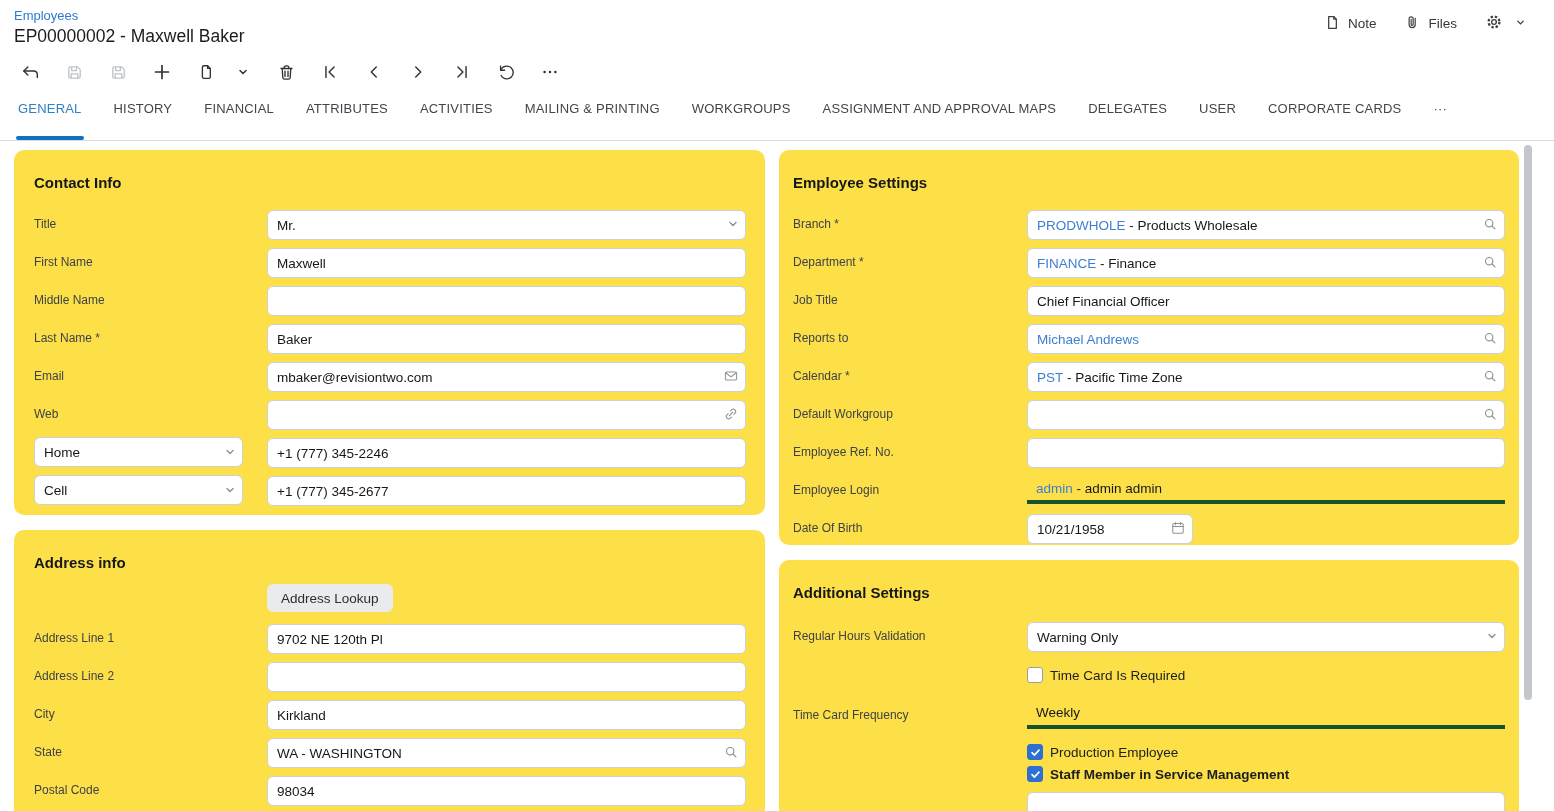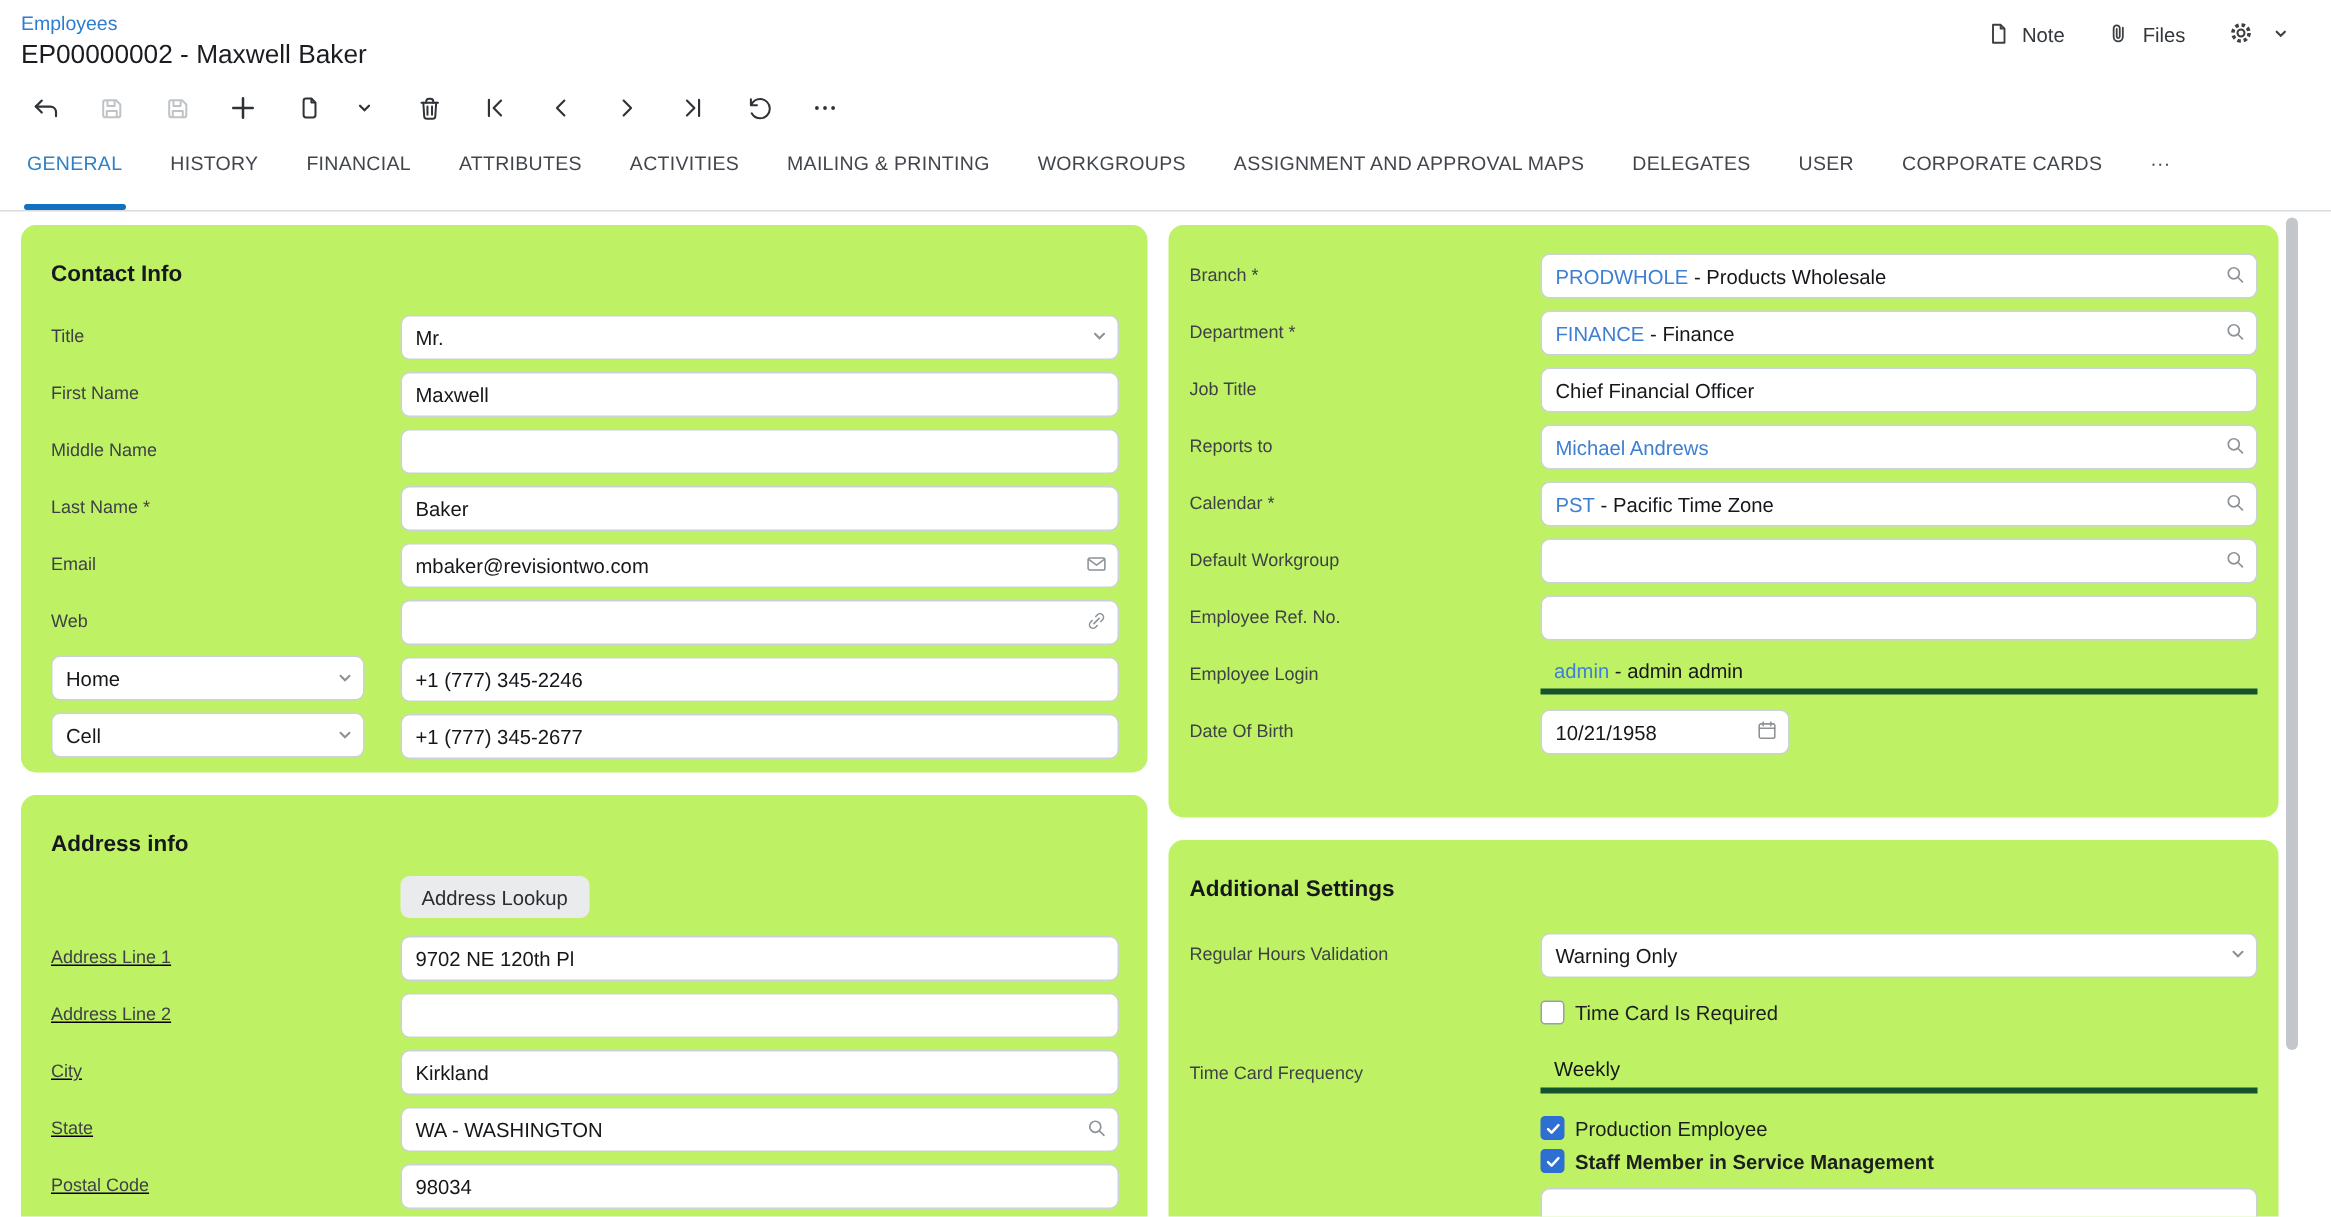--- a/index.html
+++ b/index.html
@@ -26,21 +26,21 @@
   
   .tabs { position:absolute; top:101px; left:18px; right:40px; height:39px; display:flex; gap:32px; align-items:center; }
   .tab { position:relative; font-size:13px; color:#42464c; letter-spacing:.2px; cursor:pointer; white-space:nowrap;
          height:39px; display:flex; }
   .tab.active { color:#2f80c6; }
   .tab.active::after { content:""; position:absolute; left:-2px; right:-2px; bottom:0; height:4px;
          background:#1170bf; border-radius:2px; }
   .tabline { position:absolute; top:140px; left:0; width:1554px; height:1px; background:#d8dadd; }
 
   
-  .panel { position:absolute; background:#bef264; border-radius:10px; overflow:hidden; }
+  .panel { position:absolute; background:#fde047; border-radius:10px; overflow:hidden; }
   .sec-title { font-size:15px; font-weight:bold; color:#16181b; padding-top:24px; }
   .pl-l .sec-title { padding-left:20px; }
   .pl-r .sec-title { padding-left:14px; }
   .rows { margin-top:18px; }
   .pl-l .rows { padding:0 19px 0 20px; }
   .pl-r .rows { padding:0 14px 0 14px; }
   .row { display:flex; align-items:center; height:30px; margin-bottom:8px; }
   .lbl { flex:0 0 233px; font-size:12px; color:#3e4247; padding-right:8px; }
   .pl-r .lbl { flex-basis:234px; }
   .fld { position:relative; flex:1; height:28px; }
@@ -309,21 +309,21 @@
               </span>
             </div>
           </div>
         <div class="fld"><input class="tb" value="+1 (777) 345-2677" style=""></div>
         </div>
     </div>
   </div>
 
   <div class="panel pl-l" style="left:14px; top:530px; width:751px; height:300px;">
     <div class="sec-title">Address info</div>
-    <div class="rows" style="margin-top:13px;text-decoration:underline;">
+    <div class="rows" style="margin-top:13px;">
       <div class="row" style="height:28px; margin-bottom:11px;">
           <div class="lbl"></div>
         <div class="fld" style="height:28px;"><button class="lookup-btn">Address Lookup</button></div>
         </div>
       <div class="row">
           <div class="lbl">Address Line 1</div>
         <div class="fld"><input class="tb" value="9702 NE 120th Pl" style=""></div>
         </div>
       <div class="row">
           <div class="lbl">Address Line 2</div>
@@ -345,20 +345,21 @@
         </div>
       <div class="row">
           <div class="lbl">Postal Code</div>
         <div class="fld"><input class="tb" value="98034" style=""></div>
         </div>
 
     </div>
   </div>
 
   <div class="panel pl-r" style="left:779px; top:150px; width:740px; height:395px;">
+    <div class="sec-title">Employee Settings</div>
     <div class="rows">
       <div class="row">
           <div class="lbl">Branch *</div>
         <div class="fld">
             <div class="tb">
               <span class="link">PRODWHOLE</span>
               <span class="rest"> - Products Wholesale</span>
           <span class="sfx">
                 <svg viewBox="0 0 20 20" width="16" height="16" fill="none" stroke="currentColor" stroke-width="1.4" stroke-linecap="round">
                   <circle cx="9" cy="9" r="4.6"></circle>

